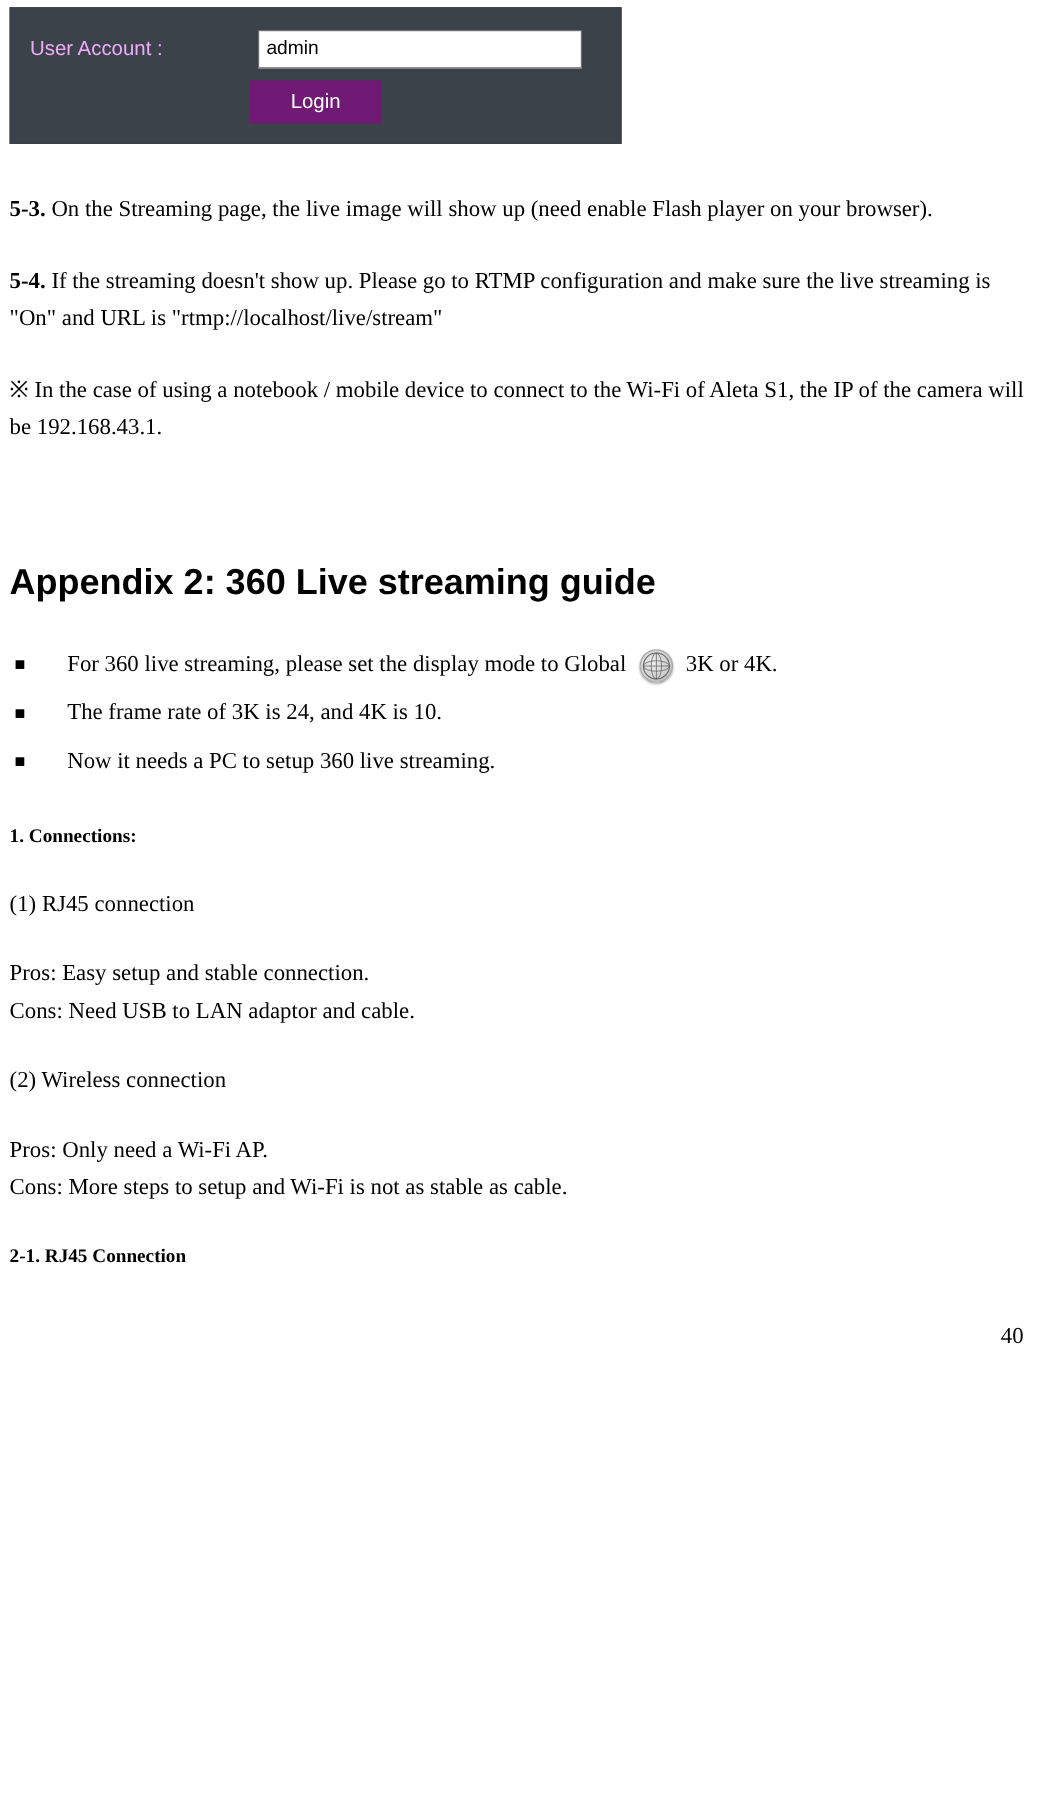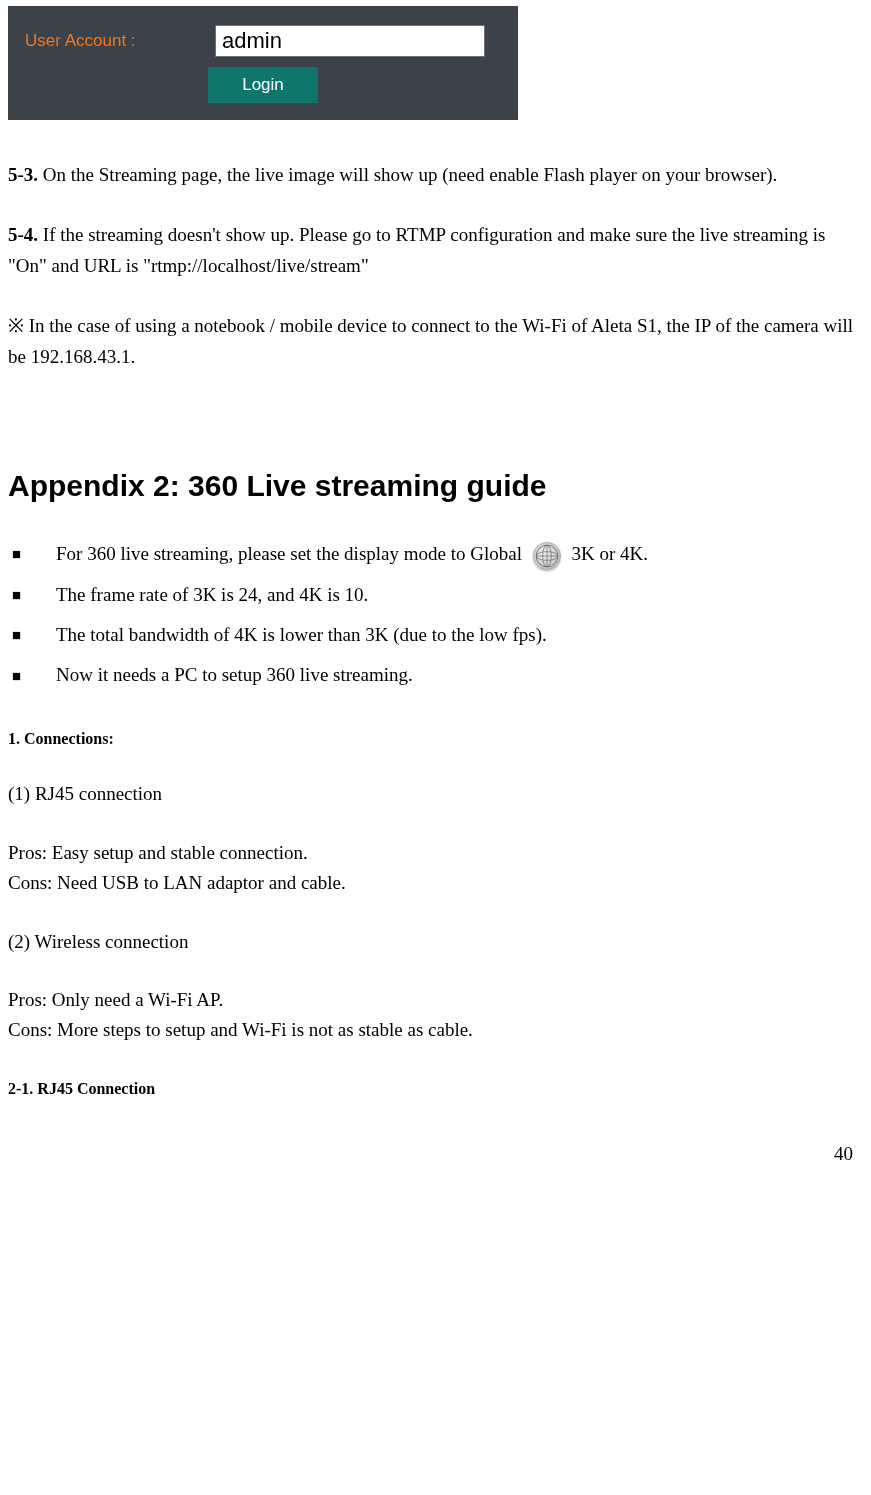--- a/index.html
+++ b/index.html
@@ -18,41 +18,41 @@
       padding: 12px 16px 16px 16px;
       border: 1px solid rgb(59,64,71);
       margin-bottom: 40px;
     }
     .login-row {
       display: flex;
       align-items: center;
       margin: 6px 0;
     }
     .login-label {
-      color: #f97316;
+      color: #f0abfc;
       font-family: Arial, sans-serif;
       font-size: 17px;
       width: 190px;
       display: inline-block;
     }
     .login-input {
       width: 270px;
       height: 32px;
       font-family: Arial, sans-serif;
-      font-size: 22px;
+      font-size: 16px;
       padding: 4px 6px;
       border: 1px solid rgb(109,113,118);
       background: white;
     }
     .login-button-row {
       text-align: center;
       margin-top: 10px;
     }
     .login-button {
-      background: #0f766e;
+      background: #701a75;
       color: white;
       border: none;
       font-family: Arial, sans-serif;
       font-size: 17px;
       padding: 8px 34px;
       cursor: pointer;
     }
     .para {
       margin-bottom: 2px;
     }
@@ -149,23 +149,20 @@
             <line x1="12" y1="2" x2="12" y2="22" stroke="#666" stroke-width="0.6"></line>
           </svg>
       </span>
       <span>  3K or 4K.</span>
     </span>
   </li>
   <li>
       <span>The frame rate of 3K is 24, and 4K is 10.</span>
     </li>
   <li>
-      <span>The total bandwidth of 4K is lower than 3K (due to the low fps).</span>
-    </li>
-  <li>
       <span>Now it needs a PC to setup 360 live streaming.</span>
     </li>
 </ul>
 
 <p class="subheading">1. Connections:</p>
 
 <p class="conn-item">(1) RJ45 connection</p>
 
 <div class="pros-cons">
   <p>Pros: Easy setup and stable connection.</p>

